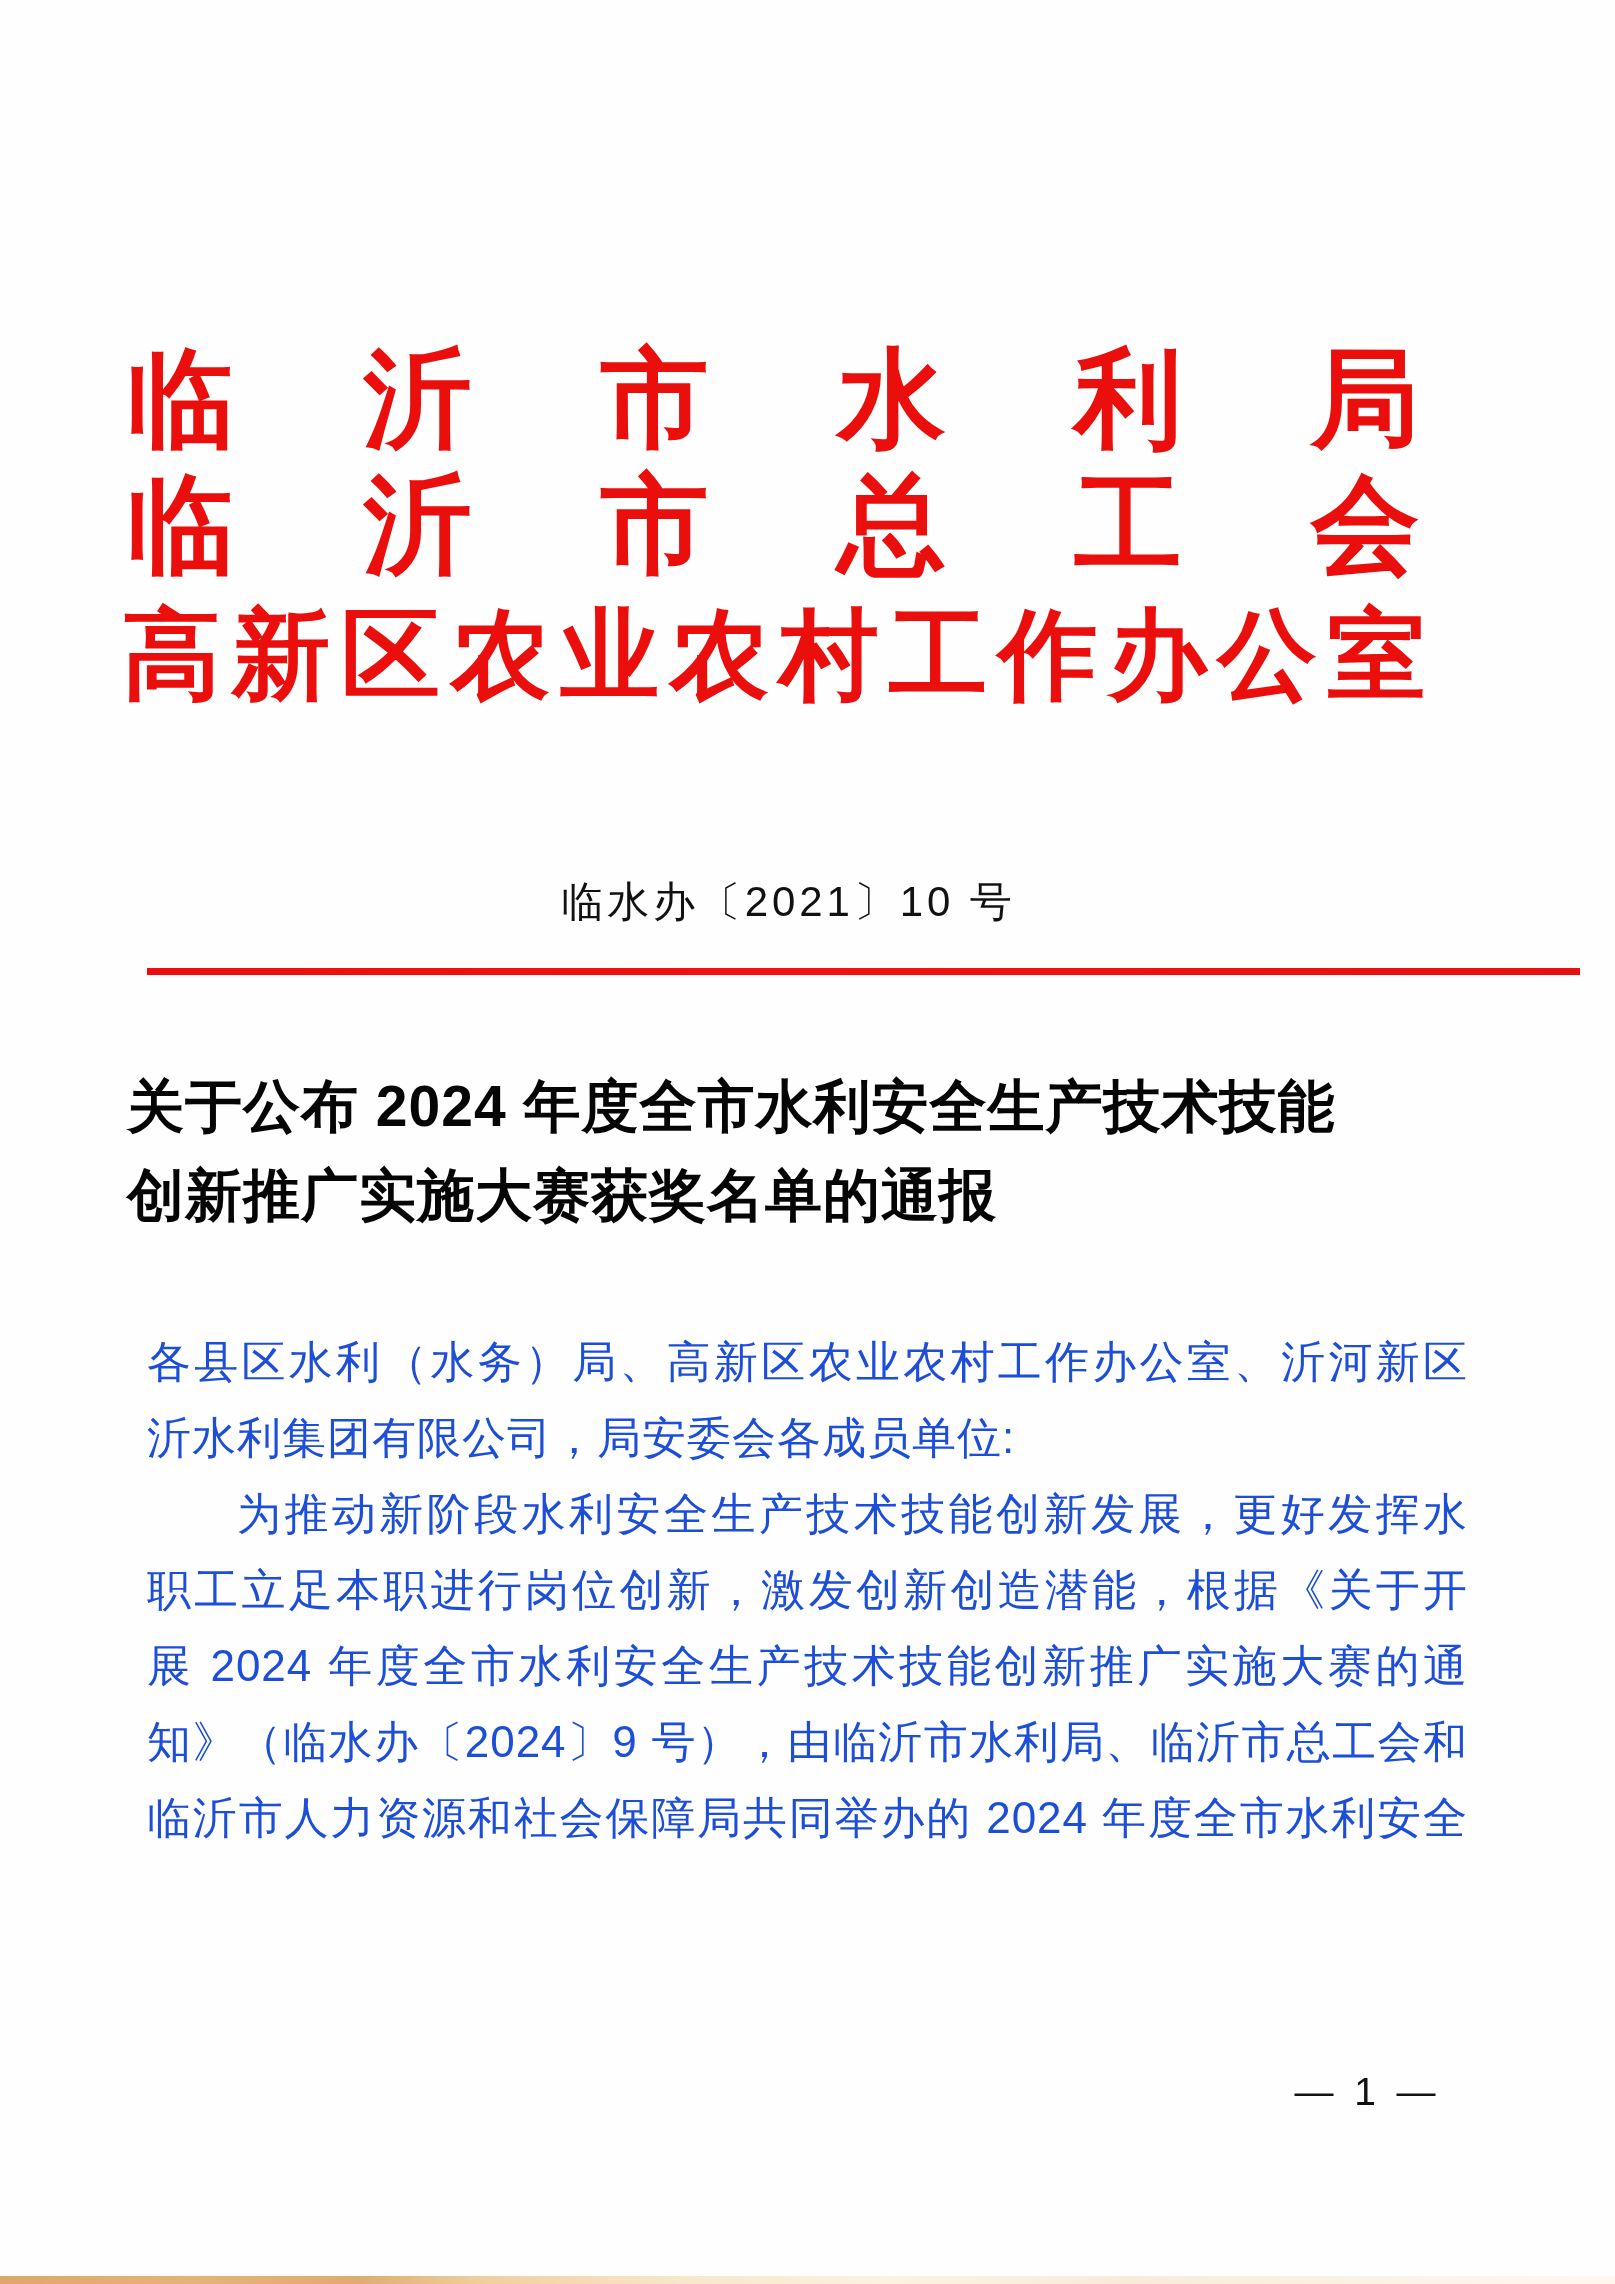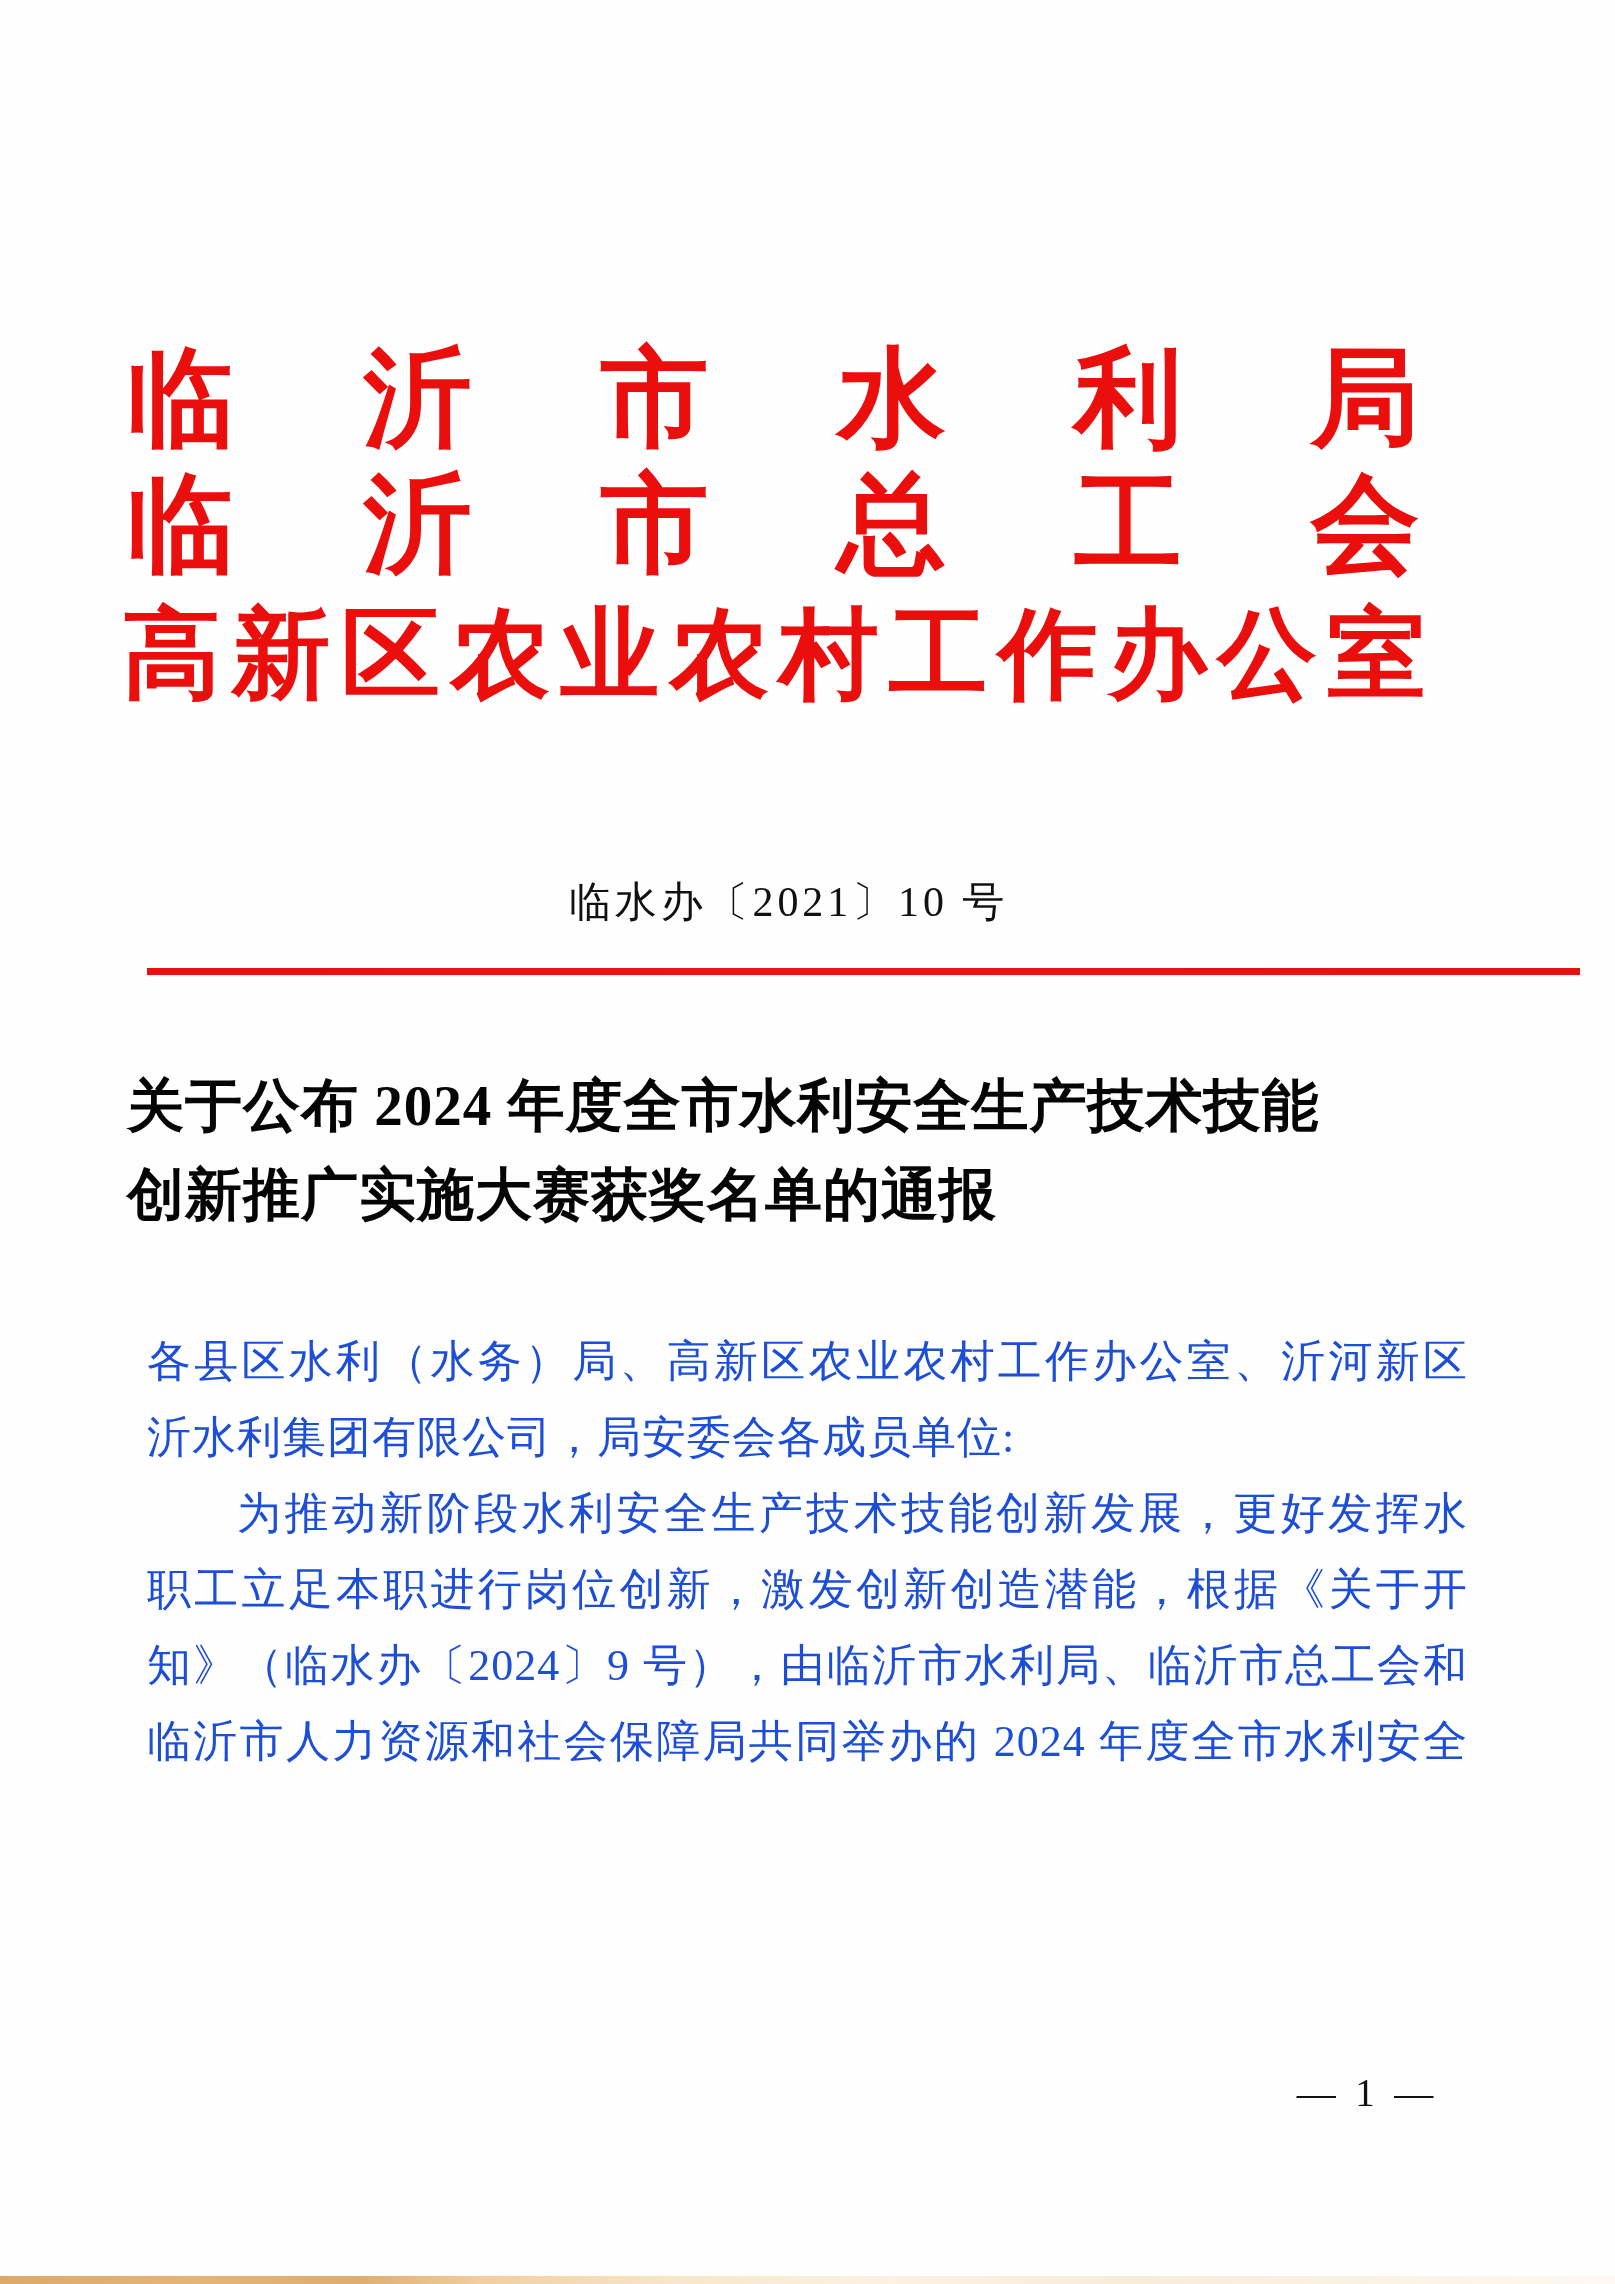--- a/index.html
+++ b/index.html
@@ -6,21 +6,21 @@
     margin: 0;
     padding: 0;
     background: #ffffff;
   }
   .page {
     position: relative;
     width: 1615px;
     height: 2285px;
     background: #fefefe;
     overflow: hidden;
-    font-family: Liberation Serif, serif;
+    font-family: Liberation Sans, sans-serif;
   }
 
   
   .org-line {
     position: absolute;
     left: 127px;
     width: 1292px;
     color: #ea0e0c;
     font-weight: bold;
     text-align: justify;
@@ -143,20 +143,21 @@
 
   <div class="title-line l1">关于公布 2024 年度全市水利安全生产技术技能</div>
 
   <div class="title-line l2">创新推广实施大赛获奖名单的通报</div>
 
   <div class="body-block">
     <div class="body-line">各县区水利（水务）局、高新区农业农村工作办公室、沂河新区</div>
     <div class="body-line align-left">沂水利集团有限公司，局安委会各成员单位:</div>
     <div class="body-line indent">为推动新阶段水利安全生产技术技能创新发展，更好发挥水</div>
     <div class="body-line">职工立足本职进行岗位创新，激发创新创造潜能，根据《关于开</div>
+    <div class="body-line">展 2024 年度全市水利安全生产技术技能创新推广实施大赛的通</div>
     <div class="body-line">知》（临水办〔2024〕9 号），由临沂市水利局、临沂市总工会和</div>
     <div class="body-line">临沂市人力资源和社会保障局共同举办的 2024 年度全市水利安全</div>
   </div>
 
   <div class="page-number">— 1 —</div>
 
   <div class="scan-edge"></div>
 
 </div>
 

